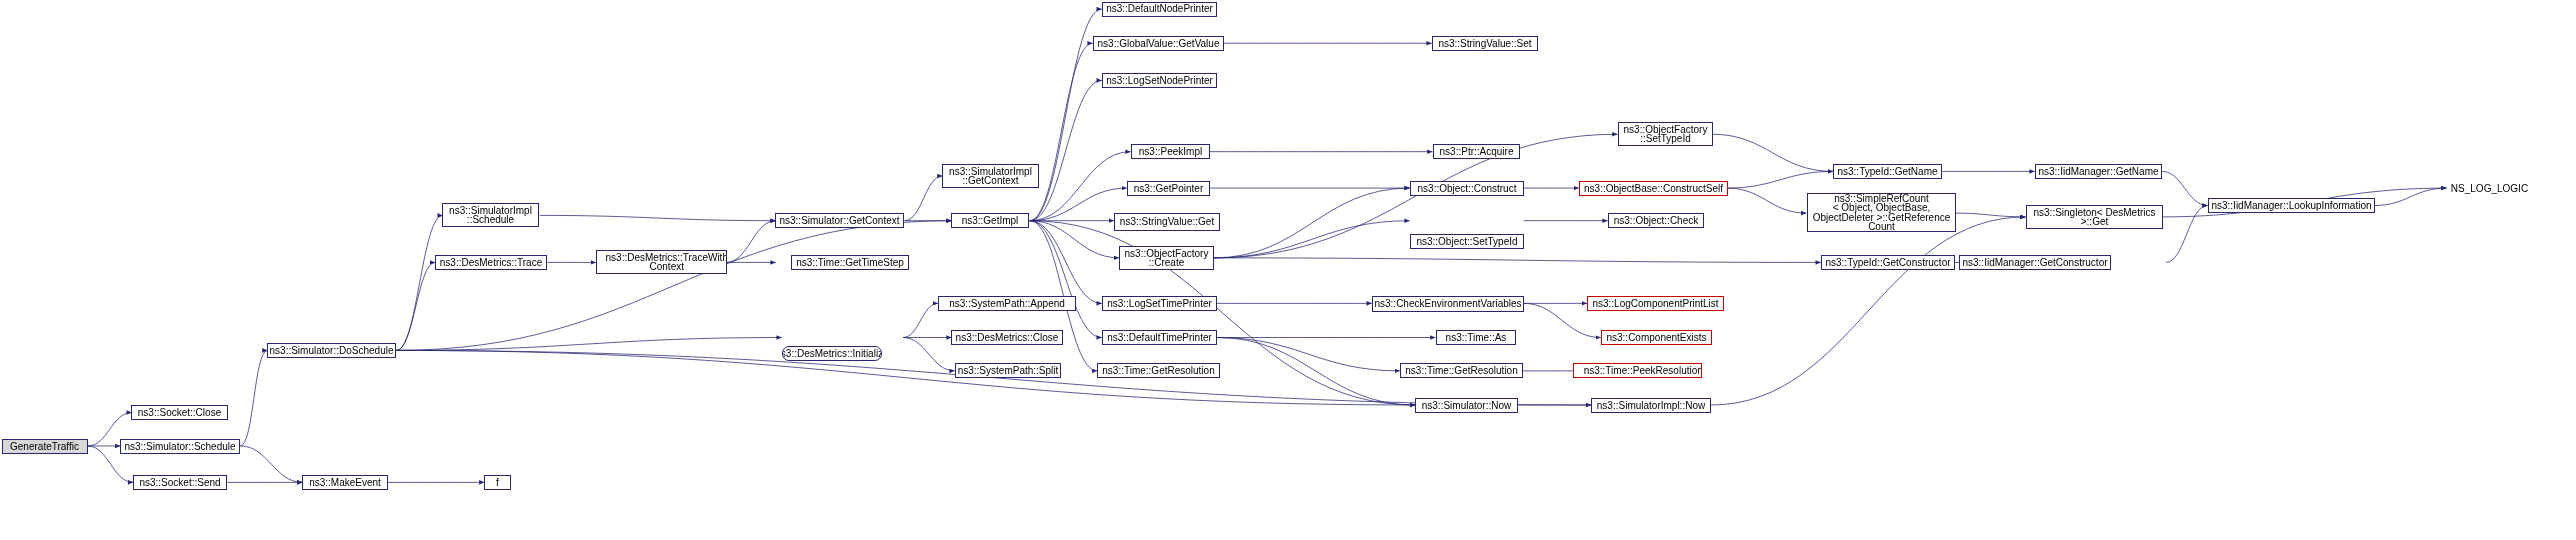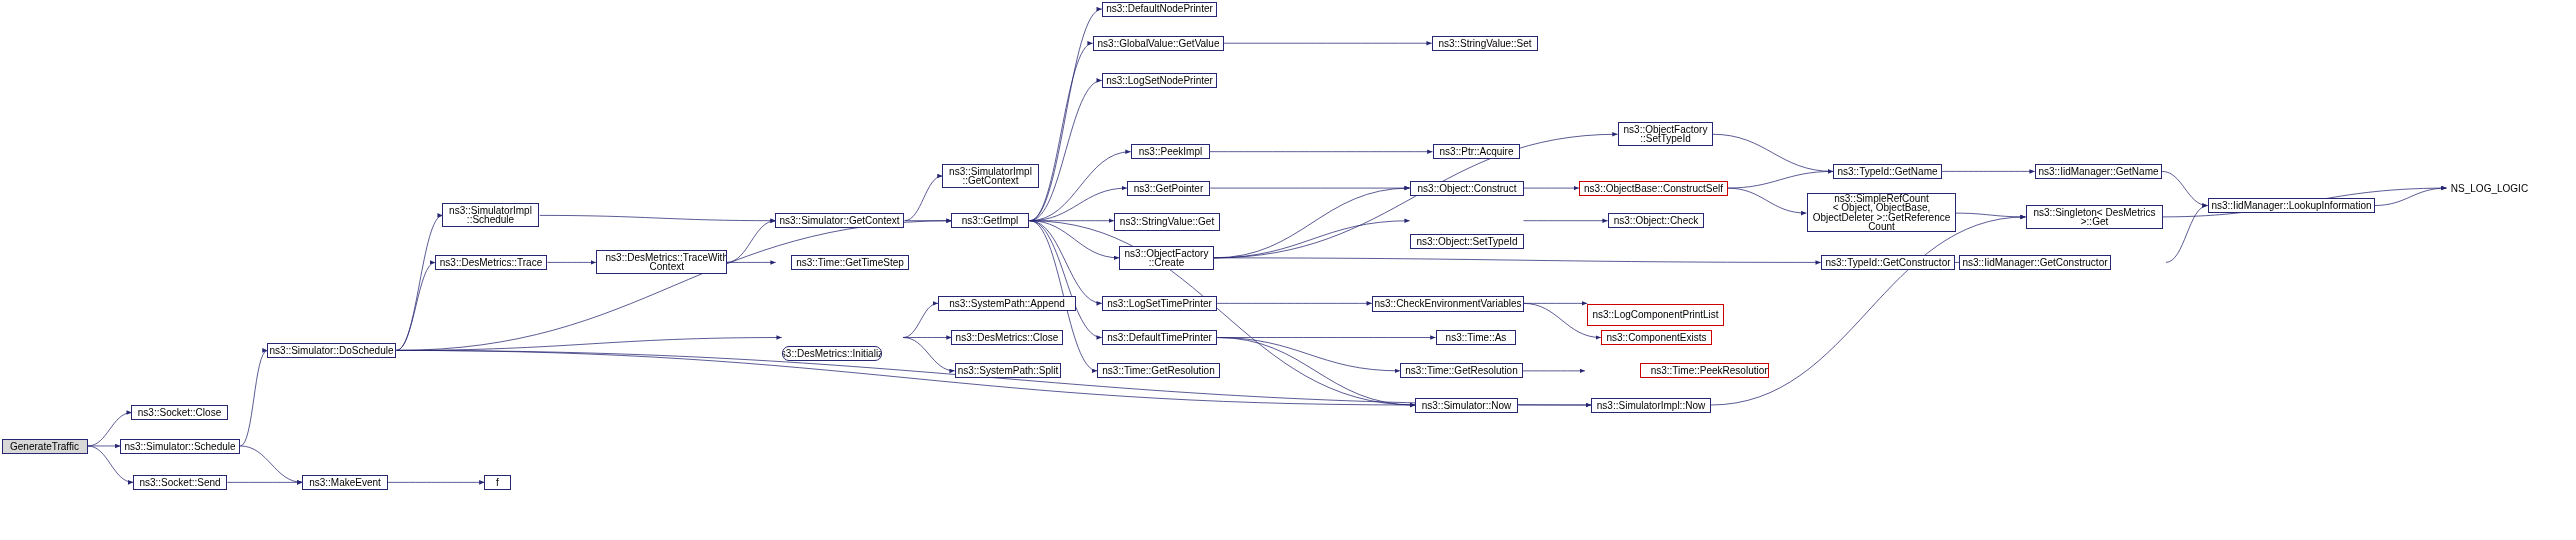--- a/index.html
+++ b/index.html
@@ -166,23 +166,23 @@
       <div class="node" style="left: 1410px; top: 181px; width: 114px; height: 15px;">ns3::Object::Construct</div>
       <div class="node" style="left: 1410px; top: 213px; width: 114px; height: 15px; margin-top: 21px;">ns3::Object::SetTypeId</div>
       <div class="node" style="left: 1372px; top: 296px; width: 152px; height: 16px;">ns3::CheckEnvironmentVariables</div>
       <div class="node" style="left: 1436px; top: 330px; width: 80px; height: 15px;">ns3::Time::As</div>
       <div class="node" style="left: 1400px; top: 363px; width: 123px; height: 15px;">ns3::Time::GetResolution</div>
       <div class="node" style="left: 1415px; top: 398px; width: 103px; height: 15px;">ns3::Simulator::Now</div>
       <div class="node" style="left: 1618px; top: 122px; width: 95px; height: 24px;">ns3::ObjectFactory
 ::SetTypeId</div>
       <div class="node red" style="left: 1579px; top: 181px; width: 149px; height: 15px;">ns3::ObjectBase::ConstructSelf</div>
       <div class="node" style="left: 1608px; top: 213px; width: 96px; height: 15px;">ns3::Object::Check</div>
-      <div class="node red" style="left: 1587px; top: 304px; width: 137px; height: 22px;">ns3::LogComponentPrintList</div>
+      <div class="node red" style="left: 1587px; top: 296px; width: 137px; height: 15px;">ns3::LogComponentPrintList</div>
       <div class="node red" style="left: 1601px; top: 330px; width: 111px; height: 15px;">ns3::ComponentExists</div>
-      <div class="node red" style="left: 1640px; top: 363px; width: 129px; height: 15px; padding-left: 13px;">ns3::Time::PeekResolution</div>
+      <div class="node red" style="left: 1573px; top: 363px; width: 129px; height: 15px; padding-left: 13px;">ns3::Time::PeekResolution</div>
       <div class="node" style="left: 1591px; top: 398px; width: 120px; height: 15px;">ns3::SimulatorImpl::Now</div>
       <div class="node" style="left: 1833px; top: 164px; width: 109px; height: 15px;">ns3::TypeId::GetName</div>
       <div class="node" style="left: 1807px; top: 193px; width: 149px; height: 39px;">ns3::SimpleRefCount
 &lt; Object, ObjectBase,
 ObjectDeleter &gt;::GetReference
 Count</div>
       <div class="node" style="left: 1821px; top: 255px; width: 134px; height: 15px;">ns3::TypeId::GetConstructor</div>
       <div class="node" style="left: 2035px; top: 164px; width: 127px; height: 15px;">ns3::IidManager::GetName</div>
       <div class="node" style="left: 2026px; top: 205px; width: 137px; height: 24px;">ns3::Singleton&lt; DesMetrics
 &gt;::Get</div>

